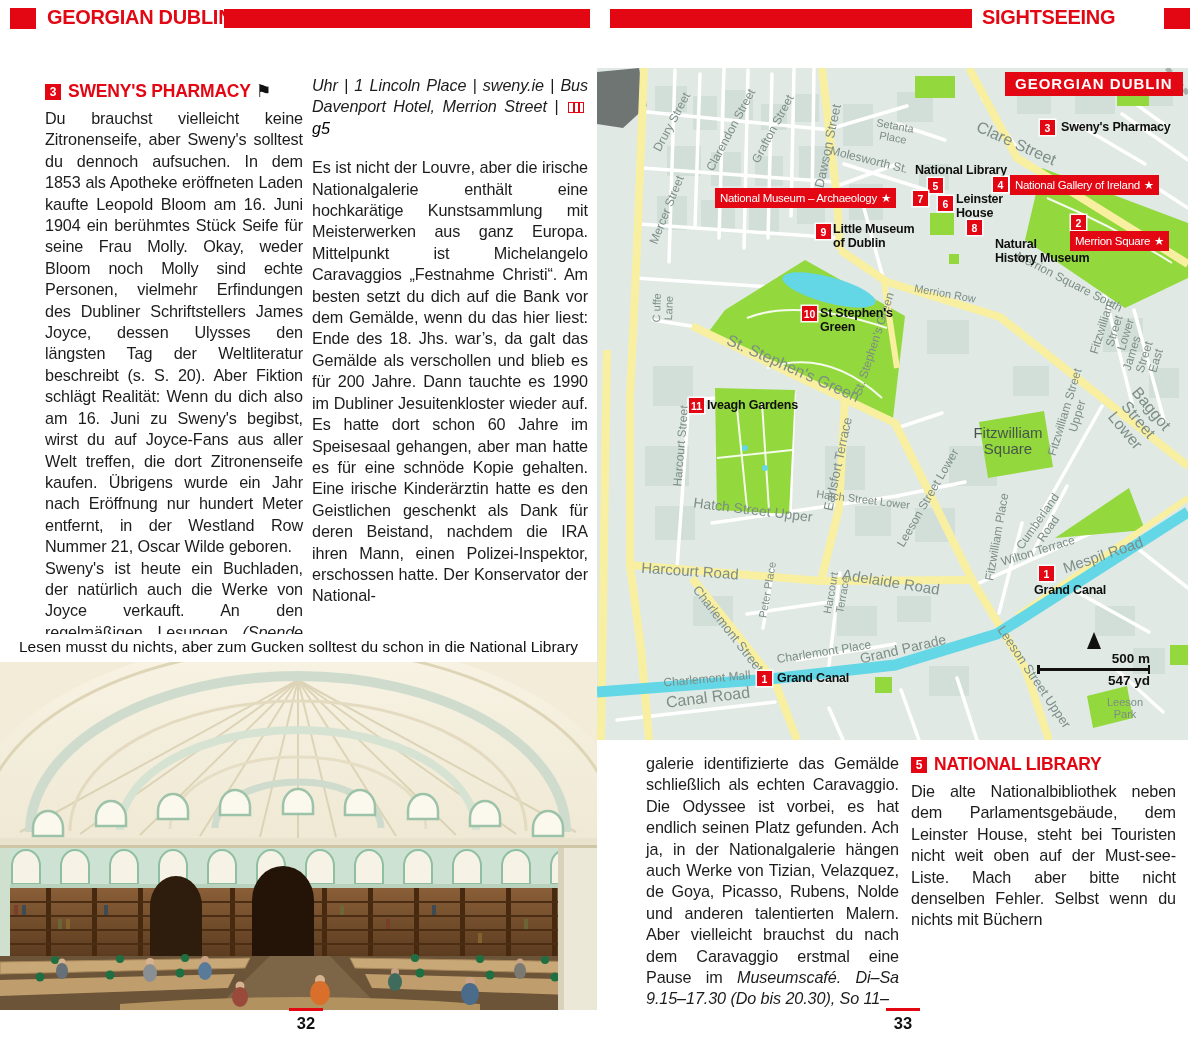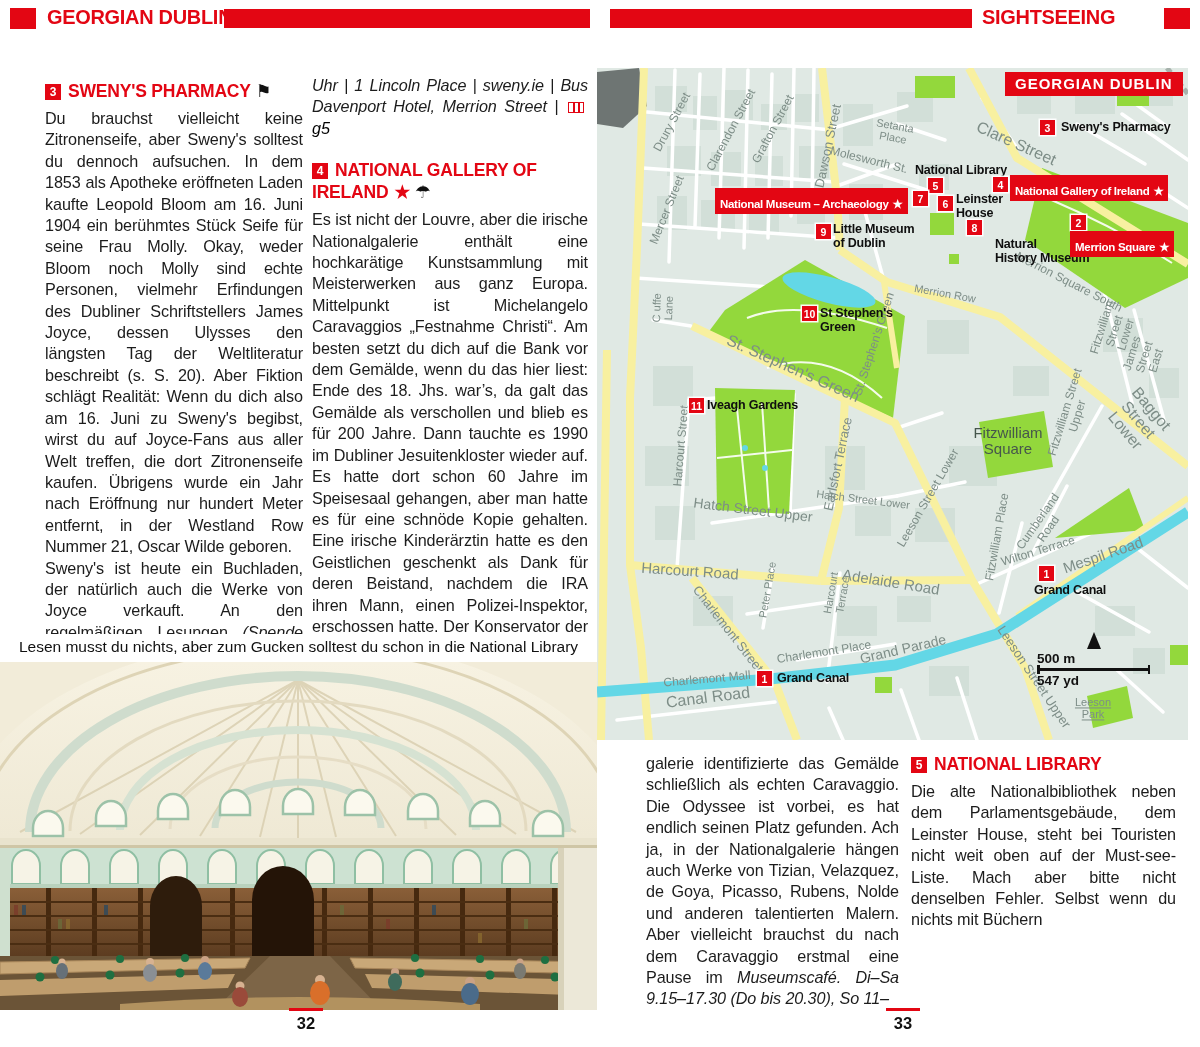--- a/index.html
+++ b/index.html
@@ -40,30 +40,30 @@
   .pageno .num{font-size:16.5px;font-weight:bold;color:#111;}
   
   #map{position:absolute;left:597px;top:68px;width:591px;height:672px;overflow:hidden;}
   #map svg{position:absolute;left:0;top:0;}
   #map-labels{position:absolute;left:0;top:0;width:100%;height:100%;}
   .mlabel{position:absolute;color:#7d8d87;white-space:pre-line;text-align:center;line-height:1.05;
           transform-origin:center;font-weight:normal;}
   .mlabel.park{color:#46564c;font-weight:normal;}
   .mpoi{position:absolute;font-weight:bold;font-size:12.5px;color:#0f0f0f;line-height:1.12;
         white-space:pre-line;letter-spacing:-0.2px;}
-  .mredbox{position:absolute;background:#e30613;color:#fff;font-weight:bold;font-size:11.5px;
-           letter-spacing:-0.3px;padding:11px 5px 3px;white-space:nowrap;line-height:1;}
+  .mredbox{position:absolute;background:#e30613;color:#fff;font-weight:normal;font-size:11.5px;
+           letter-spacing:-0.3px;padding:5px 5px 3px;white-space:nowrap;line-height:1;}
   .mtitle{position:absolute;background:#e30613;color:#fff;font-weight:bold;font-size:15px;
           letter-spacing:1px;padding:4px 10px 5px;white-space:nowrap;line-height:1;}
   .mbadge{position:absolute;width:15px;height:15px;background:#e30613;color:#fff;font-size:10.5px;
           font-weight:bold;display:flex;align-items:center;justify-content:center;
           box-shadow:0 0 0 1.5px rgba(255,255,255,.95);}
   .mstar{margin-left:4px;}
   
-  #scale{position:absolute;left:440px;top:564px;width:113px;text-align:left;color:#111;}
+  #scale{position:absolute;left:440px;top:564px;width:113px;text-align:right;color:#111;}
   .n-arrow{width:0;height:0;border-left:7px solid transparent;border-right:7px solid transparent;
            border-bottom:17px solid #111;margin:0 auto 2px;}
   .scale-txt{font-weight:bold;font-size:13.5px;line-height:15px;}
   .scale-line{position:relative;height:2.5px;background:#111;margin:2px 0;}
   .scale-line::before,.scale-line::after{content:"";position:absolute;width:2.5px;height:9px;background:#111;top:-3px;}
   .scale-line::before{left:0;} .scale-line::after{right:0;}
 </style>
 </head>
 <body>
 
@@ -75,21 +75,20 @@
 <div class="hdr-sq" style="left:1164px;"></div>
 
 <section class="col" style="left:45px;top:80px;width:258px;">
   <h3 class="sec-head"><span class="badge">3</span><span>SWENY'S PHARMACY</span><span class="head-icon">⚑</span></h3>
   <p class="body-text">Du brauchst vielleicht keine Zitronenseife, aber Sweny's solltest du dennoch aufsuchen. In dem 1853 als Apotheke eröffneten Laden kaufte Leopold Bloom am 16. Juni 1904 ein berühmtes Stück Seife für seine Frau Molly. Okay, weder Bloom noch Molly sind echte Personen, vielmehr Erfindungen des Dubliner Schriftstellers James Joyce, dessen Ulysses den längsten Tag der Weltliteratur beschreibt (s. S. 20). Aber Fiktion schlägt Realität: Wenn du dich also am 16. Juni zu Sweny's begibst, wirst du auf Joyce-Fans aus aller Welt treffen, die dort Zitronenseife kaufen. Übrigens wurde ein Jahr nach Eröffnung nur hundert Meter entfernt, in der Westland Row Nummer 21, Oscar Wilde geboren.</p>
   <p class="body-text"><span>Sweny's ist heute ein Buchladen, der natürlich auch die Werke von Joyce verkauft. An den regelmäßigen Lesungen </span><span class="run-i">(Spende erbeten)</span><span> kann jeder teilnehmen. Und vielleicht erklärt dir dort ja auch jemand den Ulysses. </span><span class="run-i">Tgl. 11–18</span></p>
 </section>
 
 <section class="col" style="left:312px;top:75px;width:276px;">
   <p class="info-line"><span class="run-i">Uhr | 1 Lincoln Place | sweny.ie | Bus Davenport Hotel, Merrion Street | </span><span class="run-mapicon"></span><span class="run-ir">g5</span></p>
-  <h3 class="sec-head" style="margin-top:20px;"><span class="badge">4</span><span>NATIONAL GALLERY OF IRELAND</span><span class="head-star">★</span><span class="head-icon">☂</span></h3>
   <p class="body-text">Es ist nicht der Louvre, aber die irische Nationalgalerie enthält eine hochkarätige Kunstsammlung mit Meisterwerken aus ganz Europa. Mittelpunkt ist Michelangelo Caravaggios „Festnahme Christi“. Am besten setzt du dich auf die Bank vor dem Gemälde, wenn du das hier liest: Ende des 18. Jhs. war’s, da galt das Gemälde als verschollen und blieb es für 200 Jahre. Dann tauchte es 1990 im Dubliner Jesuitenkloster wieder auf. Es hatte dort schon 60 Jahre im Speisesaal gehangen, aber man hatte es für eine schnöde Kopie gehalten. Eine irische Kinderärztin hatte es den Geistlichen geschenkt als Dank für deren Beistand, nachdem die IRA ihren Mann, einen Polizei-Inspektor, erschossen hatte. Der Konservator der National-</p>
 </section>
 
 <div id="caption">Lesen musst du nichts, aber zum Gucken solltest du schon in die National Library kommen</div>
 <div id="photo">
   <svg viewBox="0 0 597 348" width="597" height="348" preserveAspectRatio="none">
     <defs>
       <linearGradient id="wood" x1="0" y1="0" x2="0" y2="1">
         <stop offset="0" stop-color="#8a5f38"></stop>
           <stop offset="1" stop-color="#5c3c20"></stop>
@@ -399,21 +398,21 @@
       <div class="mlabel" style="left: 294px; top: 514px; font-size: 15px; transform: translate(-50%, -50%) rotate(9deg);">Adelaide Road</div>
       <div class="mlabel" style="left: 171px; top: 522px; font-size: 11px; transform: translate(-50%, -50%) rotate(-80deg);">Peter Place</div>
       <div class="mlabel" style="left: 240px; top: 526px; font-size: 11px; transform: translate(-50%, -50%) rotate(-80deg);">Harcourt
 Terrace</div>
       <div class="mlabel" style="left: 131px; top: 561px; font-size: 13px; transform: translate(-50%, -50%) rotate(52deg);">Charlemont Street</div>
       <div class="mlabel" style="left: 227px; top: 584px; font-size: 12px; transform: translate(-50%, -50%) rotate(-9deg);">Charlemont Place</div>
       <div class="mlabel" style="left: 306px; top: 581px; font-size: 14px; transform: translate(-50%, -50%) rotate(-13deg);">Grand Parade</div>
       <div class="mlabel" style="left: 110px; top: 611px; font-size: 12px; transform: translate(-50%, -50%) rotate(-5deg);">Charlemont Mall</div>
       <div class="mlabel" style="left: 111px; top: 630px; font-size: 16px; transform: translate(-50%, -50%) rotate(-7deg);">Canal Road</div>
       <div class="mlabel" style="left: 437px; top: 609px; font-size: 13px; transform: translate(-50%, -50%) rotate(56deg);">Leeson Street Upper</div>
-      <div class="mlabel" style="left: 496px; top: 641px; font-size: 11px; transform: translate(-50%, -50%) rotate(0deg); text-decoration: underline;">Leeson
+      <div class="mlabel" style="left: 528px; top: 641px; font-size: 11px; transform: translate(-50%, -50%) rotate(0deg);">Leeson
 Park</div>
       <div class="mlabel park" style="left: 411px; top: 373px; font-size: 15px; transform: translate(-50%, -50%) rotate(0deg);">Fitzwilliam
 Square</div>
       <div class="mtitle" style="left: 408px; top: 4px;">GEORGIAN DUBLIN</div>
       <div class="mbadge" style="left: 443px; top: 52px;">3</div>
       <div class="mpoi" style="left: 464px; top: 52px;">Sweny's Pharmacy</div>
       <div class="mpoi" style="left: 318px; top: 95px;">National Library</div>
       <div class="mbadge" style="left: 331px; top: 110px;">5</div>
       <div class="mbadge" style="left: 396px; top: 109px;">4</div>
       <div class="mredbox" style="left: 413px; top: 107px;">National Gallery of Ireland<span class="mstar">★</span></div>

